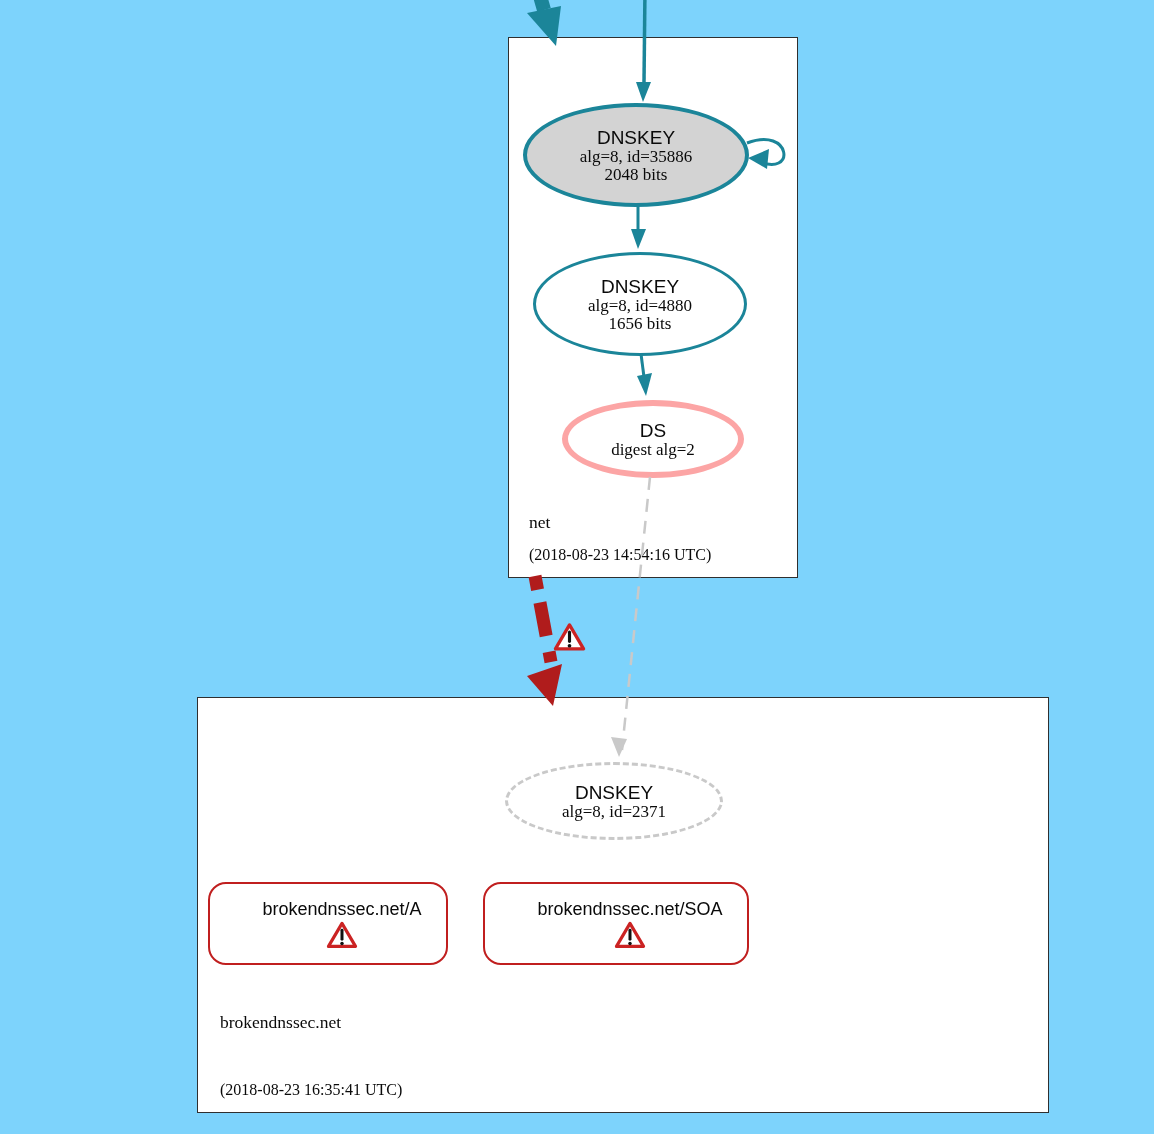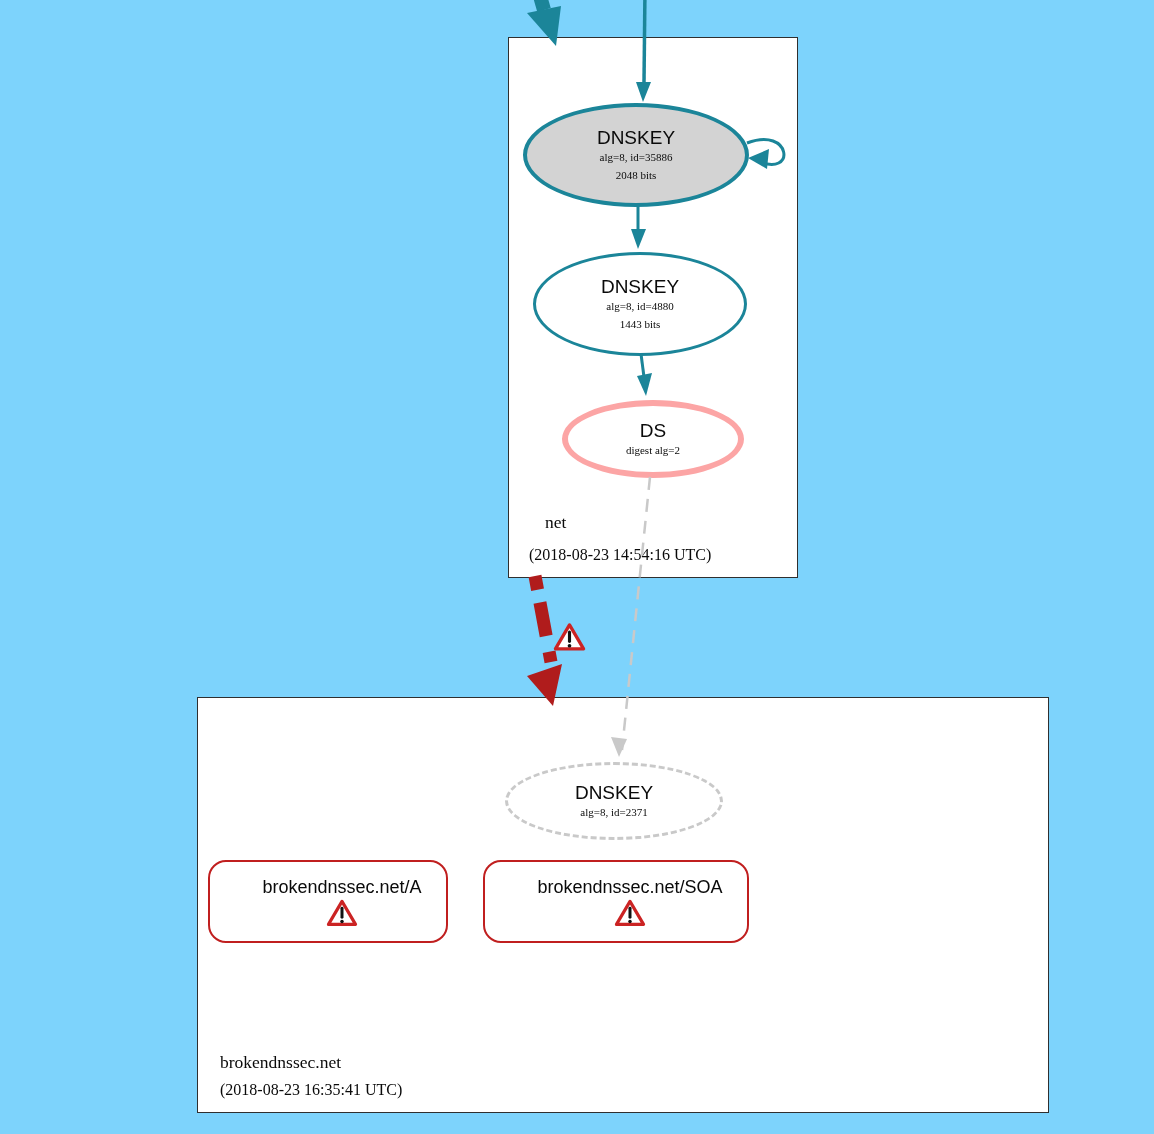--- a/index.html
+++ b/index.html
@@ -14,29 +14,29 @@
   .ellipse {
     position:absolute; border-radius:50%; background:#ffffff;
     display:flex; flex-direction:column; align-items:center; justify-content:center;
     text-align:center; box-sizing:border-box; z-index:2;
   }
   #e1 { left:523px; top:103px; width:226px; height:104px; background:#d3d3d3; border:4px solid #1b8599; }
   #e2 { left:533px; top:252px; width:214px; height:104px; border:3px solid #1b8599; }
   #e3 { left:562px; top:400px; width:182px; height:78px;  border:6px solid #fca5a5; }
   #e4 { left:505px; top:762px; width:218px; height:78px;  border:3px dashed #c9c9c9; }
   .node-title { font-size:19px; line-height:21px; color:#0a0a0a; }
-  .node-meta  { font-family:"Liberation Serif", serif; font-size:11px; line-height:18px; color:#0a0a0a; }
+  .node-meta  { font-family:"Liberation Serif", serif; font-size:17px; line-height:18px; color:#0a0a0a; }
   .zone-label {
     position:absolute; font-family:"Liberation Serif", serif; font-size:17.5px; color:#0a0a0a; z-index:2;
   }
   .zone-ts {
     position:absolute; font-family:"Liberation Serif", serif; font-size:16px; color:#0a0a0a; z-index:2;
   }
   .rrset {
-    position:absolute; top:860px; height:83px; box-sizing:border-box;
+    position:absolute; top:882px; height:83px; box-sizing:border-box;
     border:2.5px solid #c01f1f; border-radius:18px; background:#ffffff;
     display:flex; flex-direction:column; align-items:center; justify-content:center;
     z-index:2;
     padding-left:28px;
   }
   #rrA   { left:208px; width:240px; }
   #rrSOA { left:483px; width:266px;justify-content:center; }
   #rrNS  { left:782px; width:252px; }
   .rrset-label { font-size:18px; color:#0a0a0a; line-height:20px; }
   .warn { width:32px; height:28px; display:block; margin-top:2px; }
@@ -56,29 +56,29 @@
 
   <div class="ellipse" id="e1">
     <div class="node-title">DNSKEY</div>
     <div class="node-meta">alg=8, id=35886</div>
     <div class="node-meta">2048 bits</div>
   </div>
 
   <div class="ellipse" id="e2">
     <div class="node-title">DNSKEY</div>
     <div class="node-meta">alg=8, id=4880</div>
-    <div class="node-meta">1443 bits</div>
+    <div class="node-meta">1656 bits</div>
   </div>
 
   <div class="ellipse" id="e3">
     <div class="node-title">DS</div>
     <div class="node-meta">digest alg=2</div>
   </div>
 
-  <div class="zone-label" style="left:529px; top:512px;margin-left:16px;">net</div>
+  <div class="zone-label" style="left:529px; top:512px;">net</div>
   <div class="zone-ts" style="left:529px; top:546px;">(2018-08-23 14:54:16 UTC)</div>
 
   <div class="ellipse" id="e4">
     <div class="node-title">DNSKEY</div>
     <div class="node-meta">alg=8, id=2371</div>
   </div>
 
   <div class="rrset" id="rrA">
     <div class="rrset-label">brokendnssec.net/A</div>
     <svg class="warn" viewBox="0 0 34 30">
@@ -91,21 +91,21 @@
   <div class="rrset" id="rrSOA">
     <div class="rrset-label">brokendnssec.net/SOA</div>
     <svg class="warn" viewBox="0 0 34 30">
       <path d="M17 2.5 L31.5 27.2 L2.5 27.2 Z" fill="#ffffff" stroke-width="3.4" stroke-linejoin="round" stroke="#cb2323"></path>
       <path d="M17 10 L17 19.5" stroke="#111111" stroke-width="3.2" stroke-linecap="round"></path>
       <circle cx="17" cy="24" r="1.9" fill="#111111"></circle>
     </svg>
   </div>
 
 
-  <div class="zone-label" style="left:220px; top:1052px;">brokendnssec.net</div>
+  <div class="zone-label" style="left:220px; top:1012px;">brokendnssec.net</div>
   <div class="zone-ts" style="left:220px; top:1081px;">(2018-08-23 16:35:41 UTC)</div>
 
   <svg class="warn-loose" viewBox="0 0 34 30">
     <path d="M17 2.5 L31.5 27.2 L2.5 27.2 Z" fill="#ffffff" stroke-width="3.4" stroke-linejoin="round" stroke="#cb2323"></path>
     <path d="M17 10 L17 19.5" stroke="#111111" stroke-width="3.2" stroke-linecap="round"></path>
     <circle cx="17" cy="24" r="1.9" fill="#111111"></circle>
   </svg>
 
   <svg class="arrows" viewBox="0 0 1154 1134">
 

